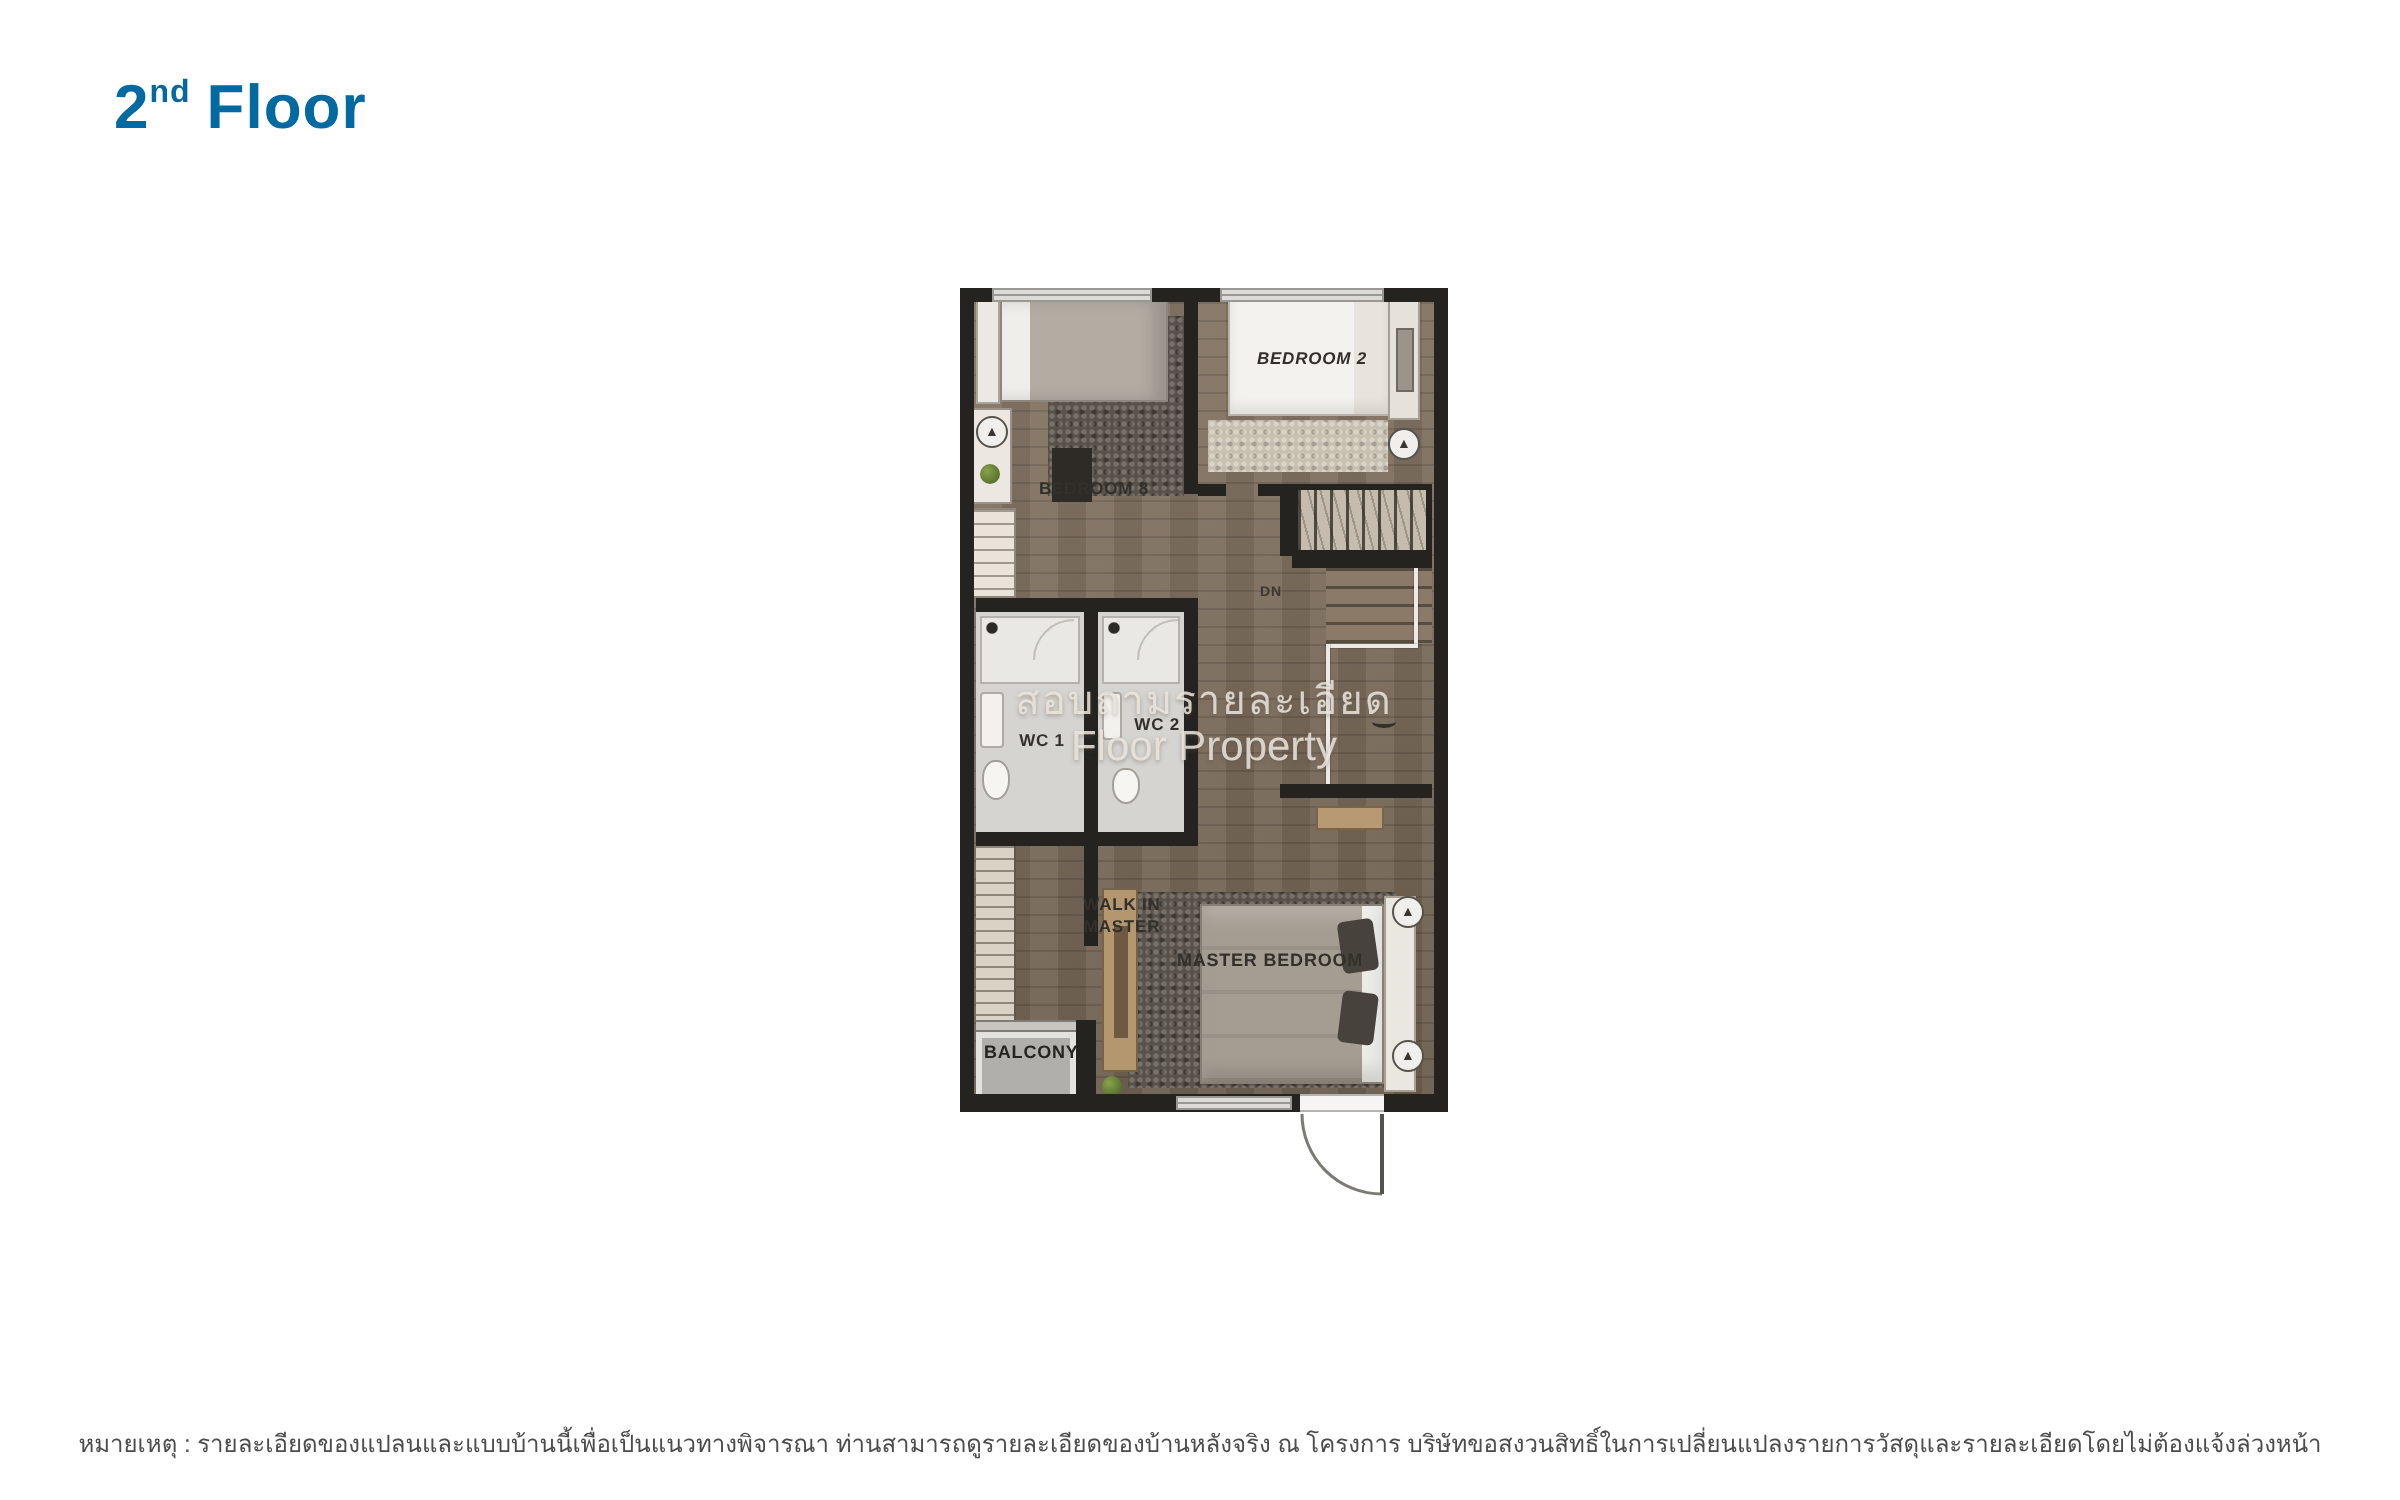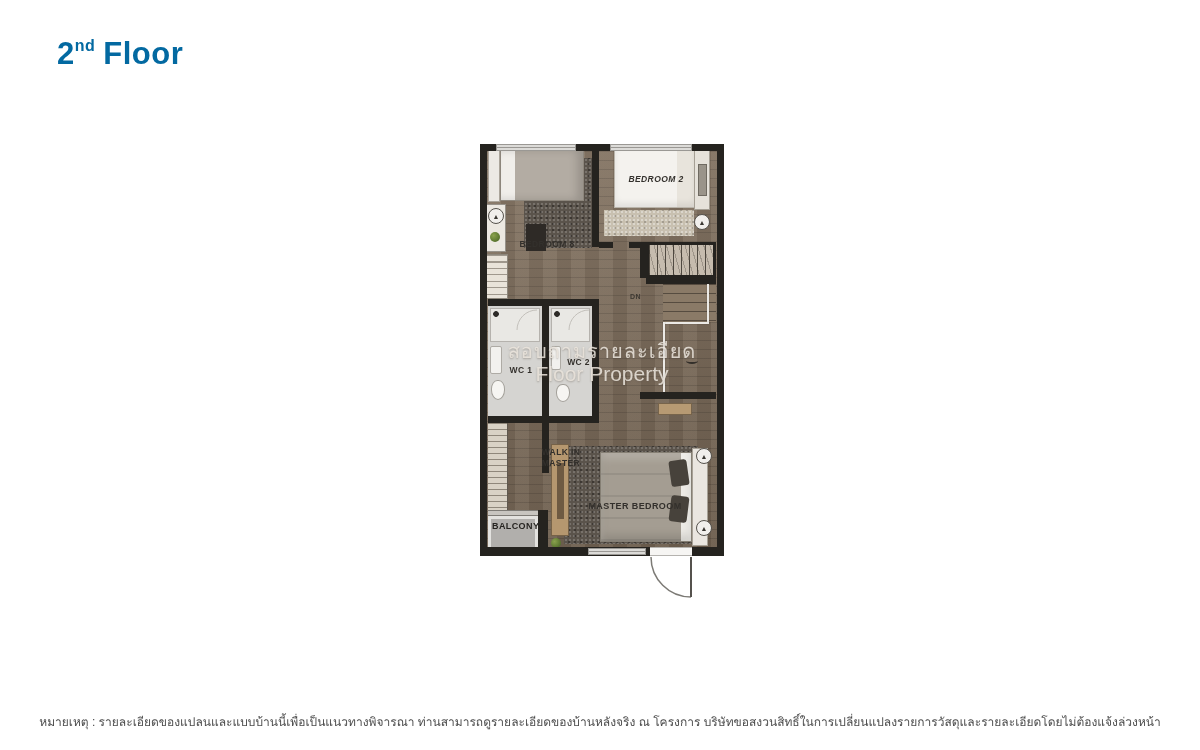--- a/index.html
+++ b/index.html
@@ -174,21 +174,21 @@
   
   .lbl{
     font-size:8.5px;font-weight:700;color:#33302c;letter-spacing:.4px;
     text-align:center;white-space:nowrap;line-height:11px;
   }
   .lbl-br2{left:134px;top:30px;width:84px;font-style:italic;}
   .lbl-br3{left:28px;top:95px;width:78px;}
   .lbl-wc1{left:26px;top:221px;width:30px;}
   .lbl-wc2{left:80px;top:213px;width:30px;text-align:right;}
   .lbl-wic{left:8px;top:303px;width:58px;white-space:normal;margin-left:44px;}
-  .lbl-master{left:92px;top:331px;width:126px;font-size:9px;margin-top:26px;}
+  .lbl-master{left:92px;top:331px;width:126px;font-size:9px;}
   .lbl-balc{left:12px;top:377px;width:28px;font-size:9px;color:#262421;}
   .lbl-dn{left:150px;top:147px;width:20px;font-size:7px;color:#3c3831;text-align:left;}
 
   
   .wm{left:0;top:196px;width:100%;text-align:center;
     color:rgba(236,230,222,.85);text-shadow:0 1px 2px rgba(90,80,70,.4);line-height:1.12;}
   .wm-1{position:static;display:block;font-size:20px;letter-spacing:1px;}
   .wm-2{position:static;display:block;font-size:21px;}
   .wm-3{position:static;display:block;font-size:22px;letter-spacing:2px;}
 

